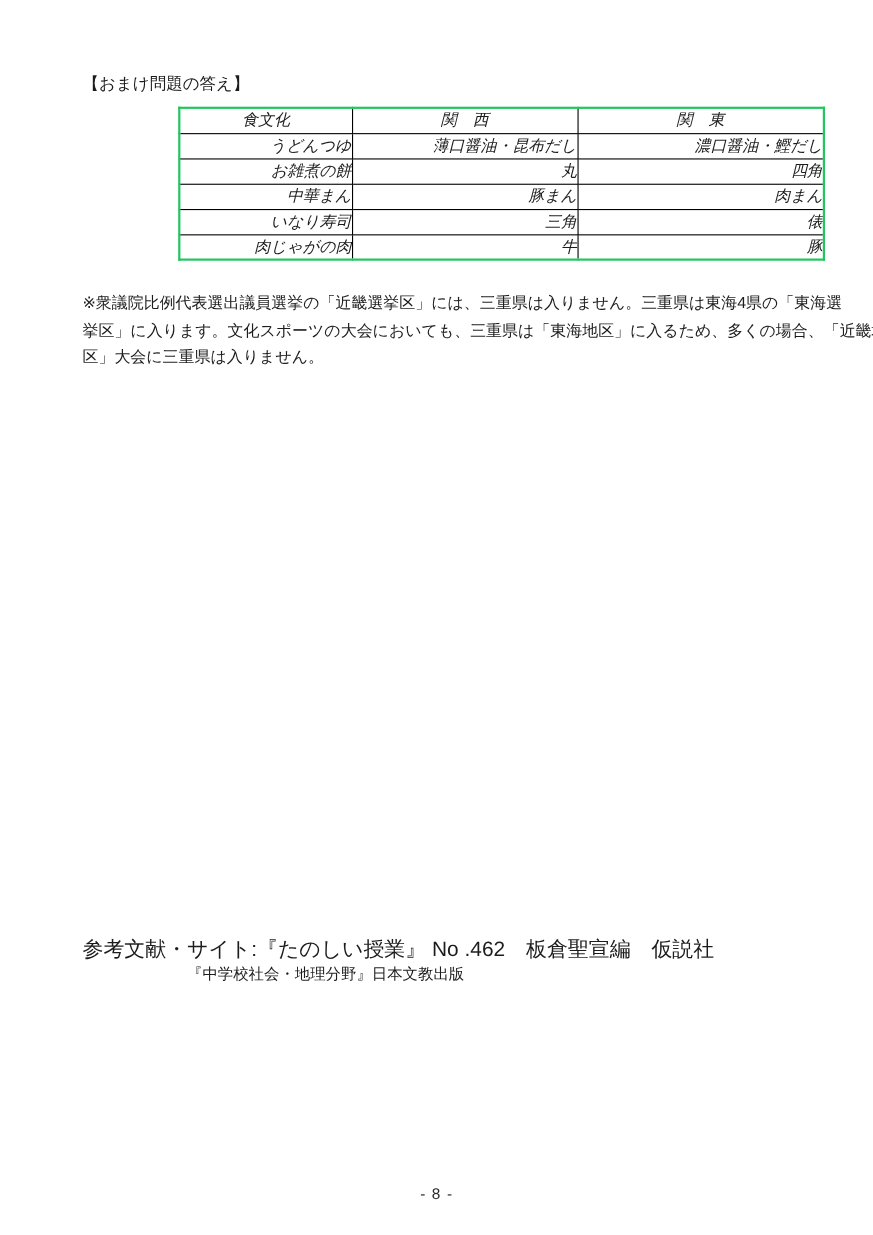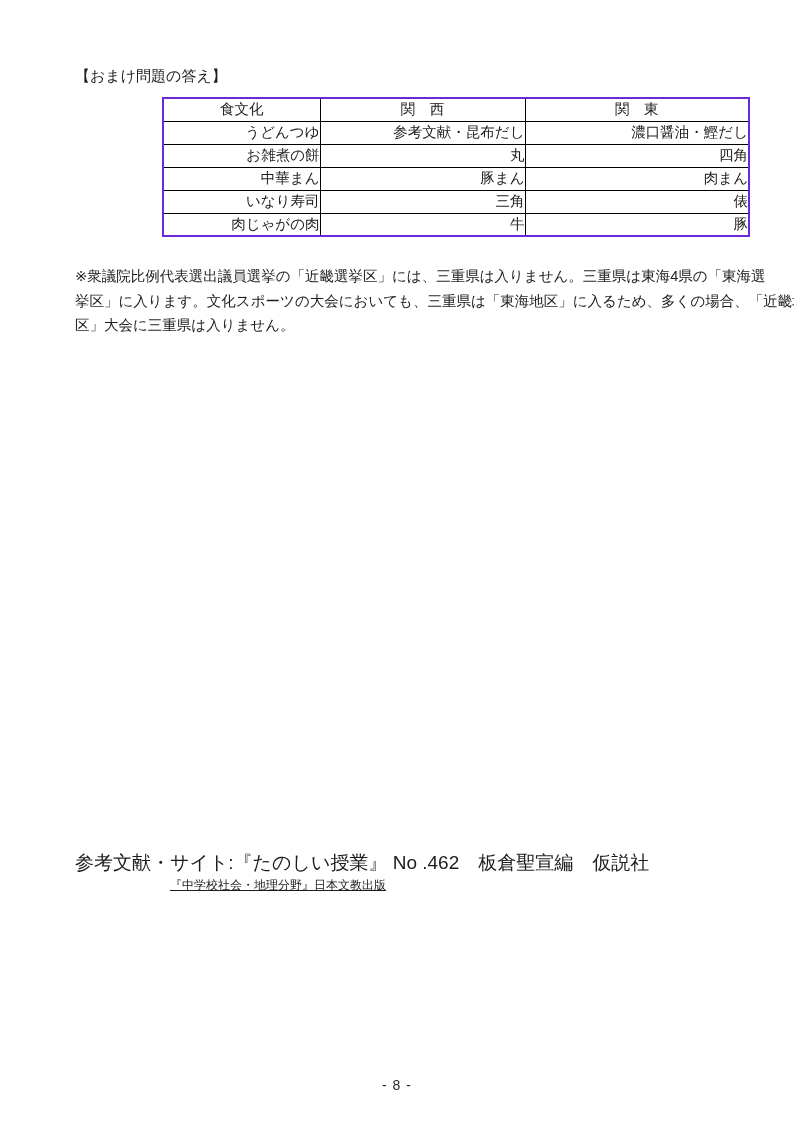--- a/index.html
+++ b/index.html
@@ -19,21 +19,22 @@
     font-size: 15px;
     white-space: nowrap;
   }
   .answer-table {
     position: absolute;
     left: 162px;
     top: 97px;
     width: 554px;
     border-collapse: collapse;
     table-layout: fixed;
-    border: 2px solid #6d28d9;
+    border: 2px solid #22c55e;
+    font-style: italic;
   }
   .answer-table th, .answer-table td {
     border: 1px solid #000000;
     font-weight: normal;
     font-size: 14.5px;
     height: 23px;
     vertical-align: middle;
     overflow: hidden;
     white-space: nowrap;
     text-align: right;
@@ -57,23 +58,22 @@
     position: absolute;
     left: 75px;
     top: 850px;
     font-size: 19px;
     white-space: nowrap;
   }
   .ref-line-2 {
     position: absolute;
     left: 170px;
     top: 877px;
-    font-size: 12px;
+    font-size: 14px;
     white-space: nowrap;
-    text-decoration: underline;
   }
   .page-number {
     position: absolute;
     left: 0;
     right: 0;
     top: 1077px;
     text-align: center;
     font-size: 14px;
     letter-spacing: 1px;
     color: #2a2a2a;
@@ -88,21 +88,21 @@
   <thead>
     <tr>
       <th class="col0">食文化</th>
       <th class="col1">関　西</th>
       <th class="col2">関　東</th>
     </tr>
   </thead>
   <tbody>
     <tr>
       <td class="col0">うどんつゆ</td>
-      <td class="col1">参考文献・昆布だし</td>
+      <td class="col1">薄口醤油・昆布だし</td>
       <td class="col2">濃口醤油・鰹だし</td>
     </tr>
     <tr>
       <td class="col0">お雑煮の餅</td>
       <td class="col1">丸</td>
       <td class="col2">四角</td>
     </tr>
     <tr>
       <td class="col0">中華まん</td>
       <td class="col1">豚まん</td>

